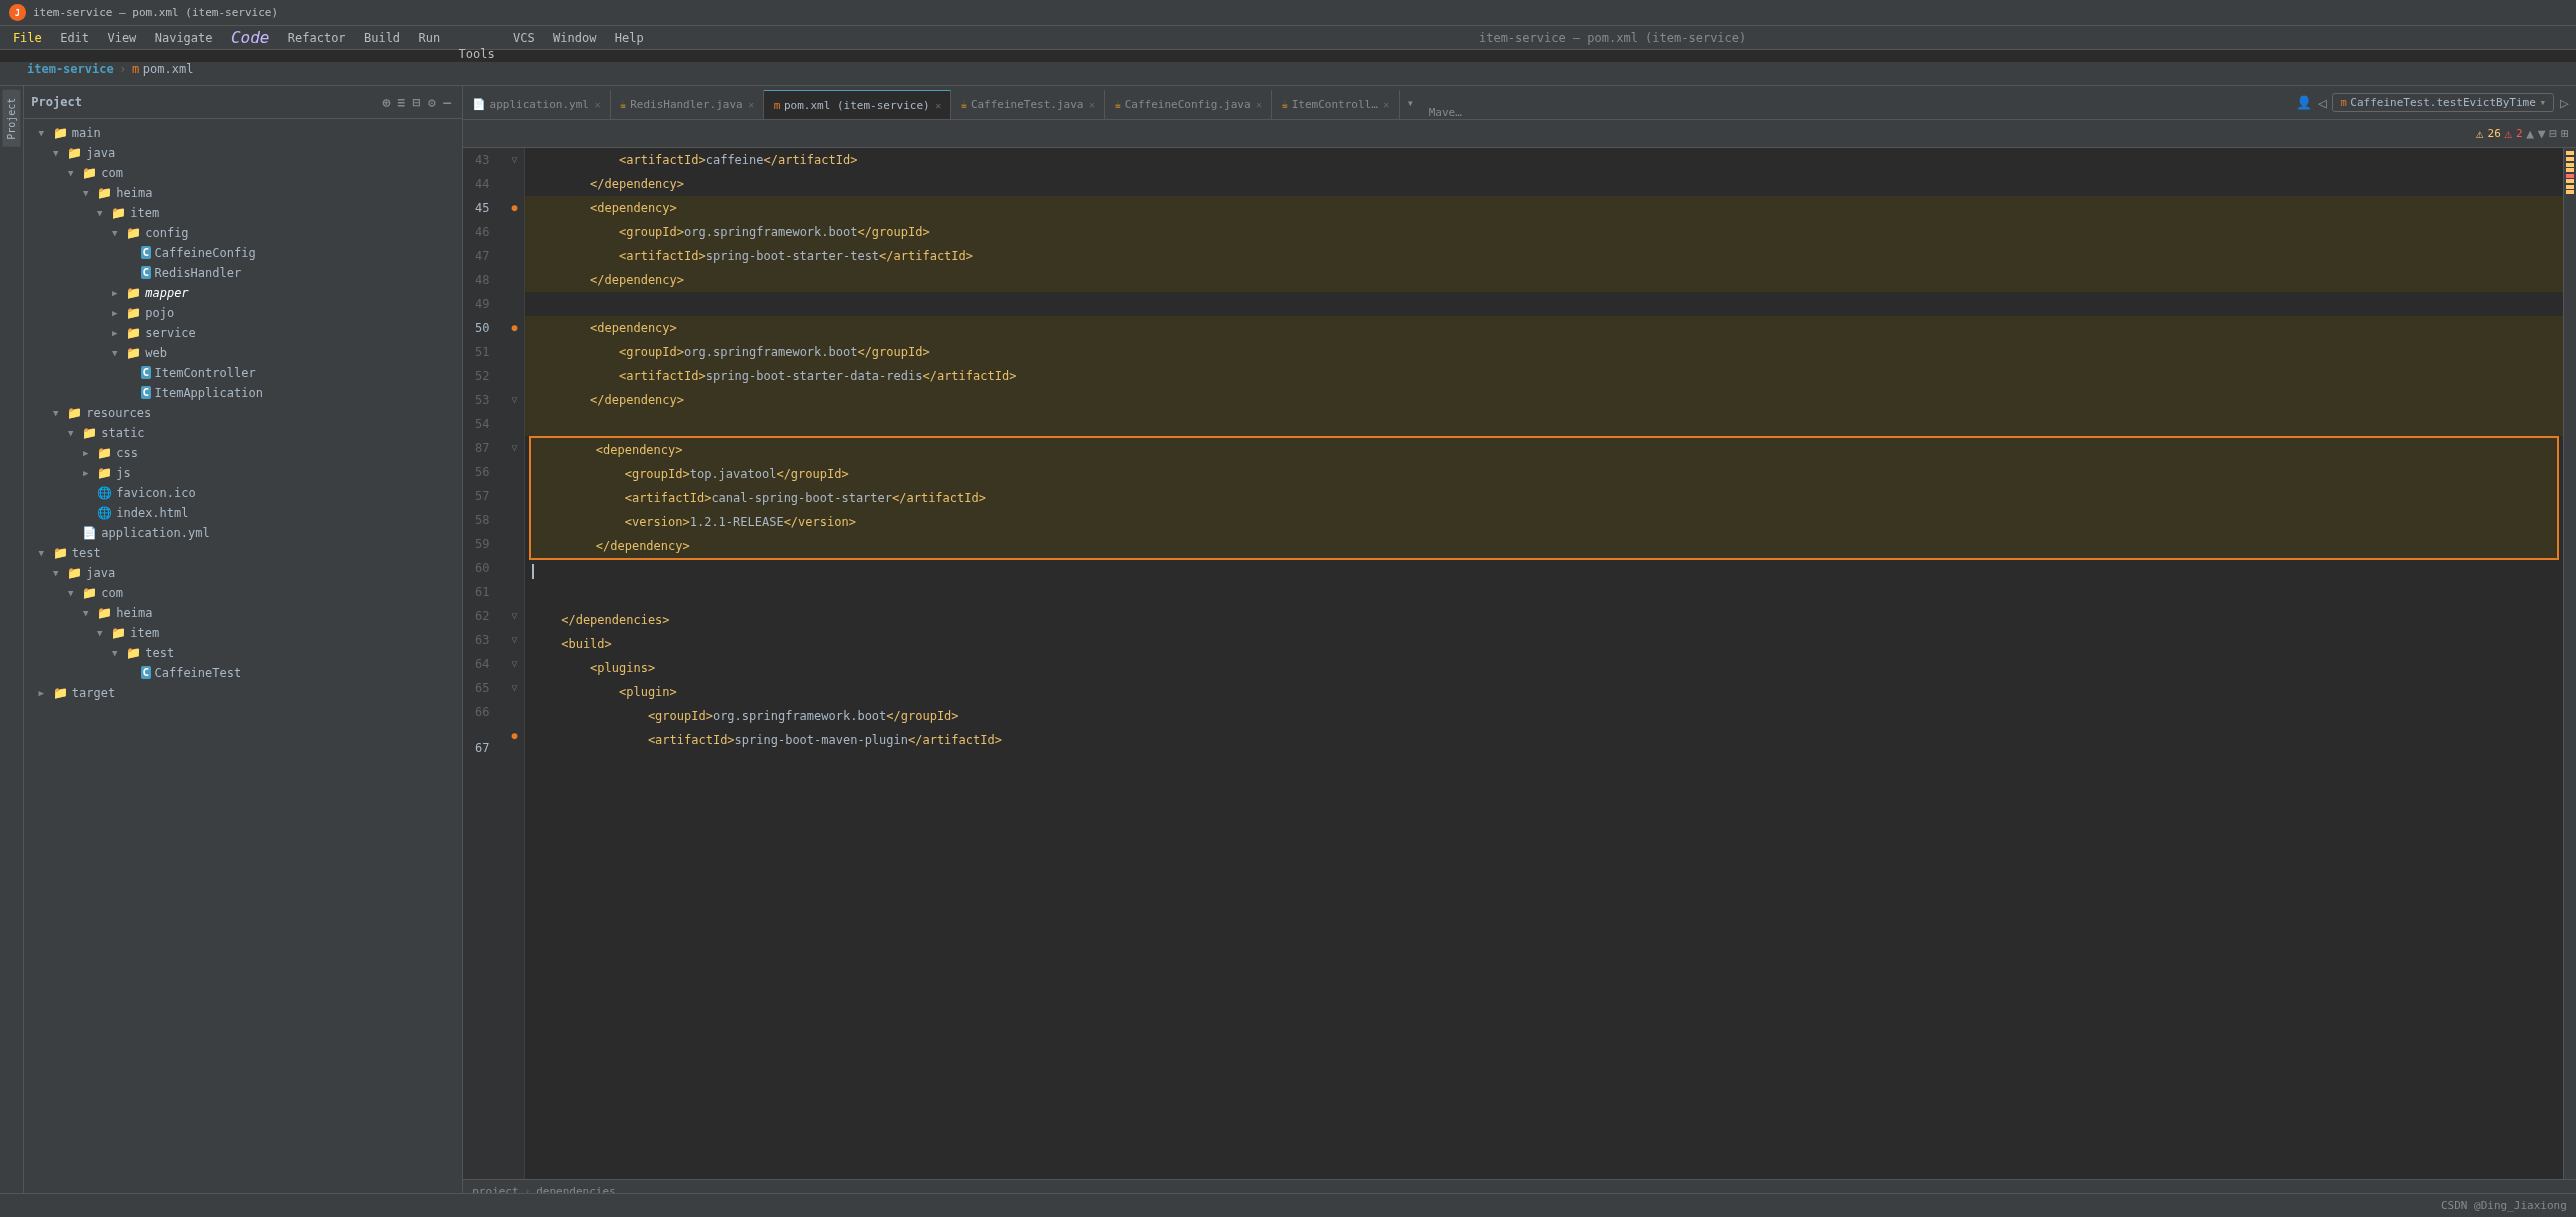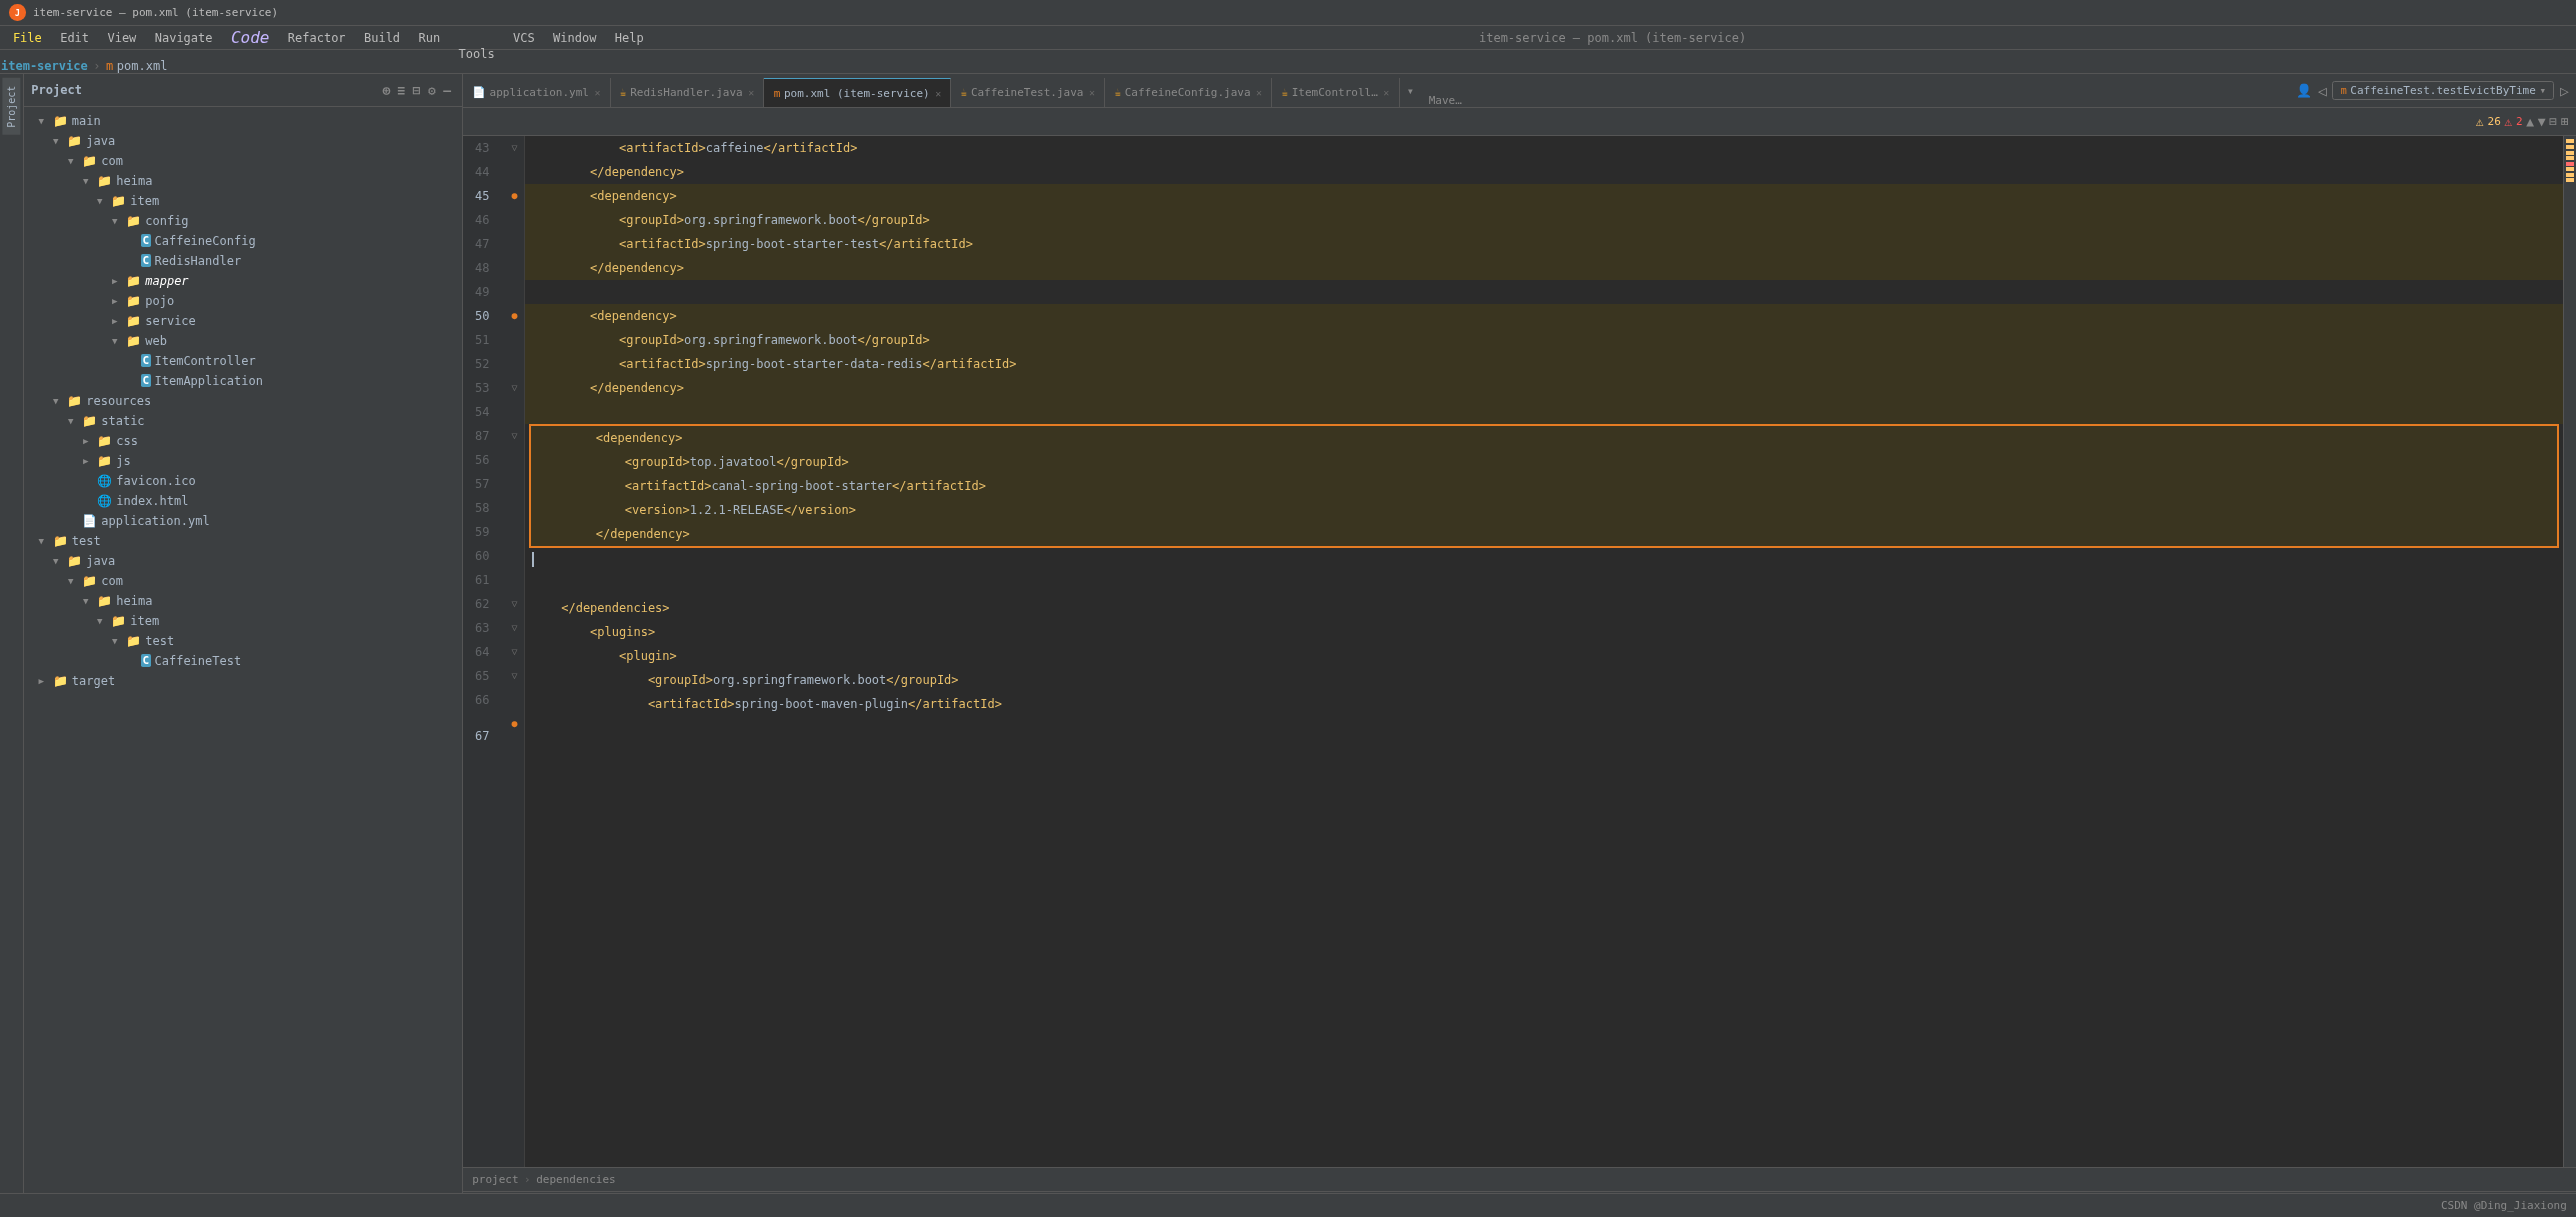--- a/index.html
+++ b/index.html
@@ -22,21 +22,21 @@
   <div style="padding:1.8px 9.2px;font-size:12px;color:#bbbbbb;cursor:pointer;">Refactor</div>
   <div style="padding:1.8px 9.2px;font-size:12px;color:#bbbbbb;cursor:pointer;">Build</div>
   <div style="padding:1.8px 9.2px;font-size:12px;color:#bbbbbb;cursor:pointer;">Run</div>
   <div style="padding:1.8px 9.2px;font-size:12px;color:#bbbbbb;cursor:pointer;margin-top:32px;">Tools</div>
   <div style="padding:1.8px 9.2px;font-size:12px;color:#bbbbbb;cursor:pointer;">VCS</div>
   <div style="padding:1.8px 9.2px;font-size:12px;color:#bbbbbb;cursor:pointer;">Window</div>
   <div style="padding:1.8px 9.2px;font-size:12px;color:#bbbbbb;cursor:pointer;">Help</div>
   <div style="flex:1;text-align:center;font-size:12px;color:#888;">item-service – pom.xml (item-service)</div>
 </div>
 
-<div style="background:#3c3f41; height:24px; display:flex; align-items:flex-end; padding:0 1px; font-size:12px; color:#bbbbbb; border-bottom:0.9px solid #555;">
+<div style="background:#3c3f41; height:24px; display:flex; align-items:flex-start; padding:0 27px; font-size:12px; color:#bbbbbb; border-bottom:0.9px solid #555;margin-top:12px;">
   <span style="color:#4a9ec1; cursor:pointer; font-weight:bold;">item-service</span>
   <span style="margin:0 5.5px; color:#666;">›</span>
   <span style="color:#e57c23;margin-right:3.7px;">m</span>
   <span style="color:#a9b7c6;">pom.xml</span>
 </div>
 
 <div style="display:flex; height:calc(1218px - 75px);">
 
   <div style="width:24px;background:#3c3f41;border-right:0.9px solid #555;display:flex;flex-direction:column;align-items:center;padding-top:3.7px;">
     <div style="writing-mode:vertical-rl;transform:rotate(180deg);padding:7.3px 3.7px;font-size:10px;color:#a9b7c6;cursor:pointer;background:#4c5052;">Project</div>
@@ -419,20 +419,23 @@
         <div style="display:flex;align-items:center;min-height:24px;padding-left:7.3px;white-space:pre;">
           <span style="display:inline-block;width:1.8px;height:14.6px;background:#a9b7c6;vertical-align:middle;"></span>
         </div>
 
         <div style="min-height:24px;padding-left:7.3px;"></div>
 
         <div style="display:flex;align-items:center;min-height:24px;padding-left:7.3px;white-space:pre;">
           <span style="color:#a9b7c6;">    </span><span style="color:#e8bf6a;">&lt;/dependencies&gt;</span>
         </div>
 
+        <div style="display:flex;align-items:center;min-height:24px;padding-left:7.3px;white-space:pre;">
+          <span style="color:#a9b7c6;">    </span><span style="color:#e8bf6a;">&lt;build&gt;</span>
+        </div>
 
         <div style="display:flex;align-items:center;min-height:24px;padding-left:7.3px;white-space:pre;">
           <span style="color:#a9b7c6;">        </span><span style="color:#e8bf6a;">&lt;plugins&gt;</span>
         </div>
 
         <div style="display:flex;align-items:center;min-height:24px;padding-left:7.3px;white-space:pre;">
           <span style="color:#a9b7c6;">            </span><span style="color:#e8bf6a;">&lt;plugin&gt;</span>
         </div>
 
         <div style="display:flex;align-items:center;min-height:24px;padding-left:7.3px;white-space:pre;">

